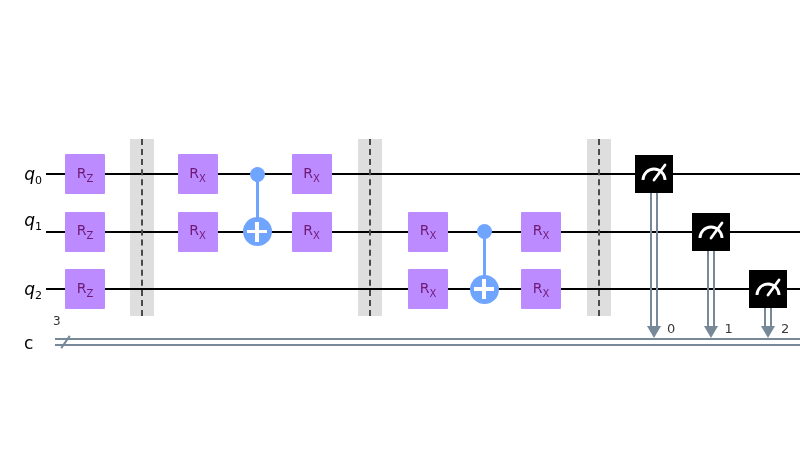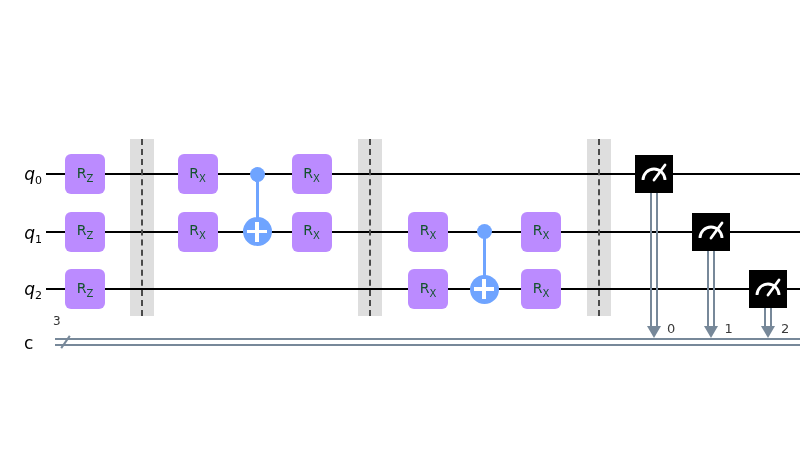--- a/index.html
+++ b/index.html
@@ -46,23 +46,23 @@
   .barrier {
     position: absolute; top: 115px; width: 24px; height: 177px;
     background: rgba(0,0,0,0.13); z-index: 2;
   }
   .barrier .dash {
     position: absolute; left: 11px; top: 0; height: 100%; width: 0;
     border-left: 2px dashed #4a4a4a;
   }
   .gate {
     position: absolute; width: 40px; height: 40px;
-    background: var(--purple); border-radius: 6px;
+    background: var(--purple); border-radius: 1px;
     display: flex; align-items: center; justify-content: center;
-    color: #14532d; font-size: 14px; z-index: 3;
+    color: #701a75; font-size: 14px; z-index: 3;
   }
   .gate sub { font-size: 10px; }
   .cx-line {
     position: absolute; width: 3px; background: var(--blue); z-index: 2;
   }
   .cx-dot {
     position: absolute; width: 15px; height: 15px; border-radius: 50%;
     background: var(--blue); z-index: 3;
   }
   .cx-target {
@@ -103,21 +103,21 @@
 
 <div id="stage" style="--purple: #BB8BFF; --blue: #6FA4FF; --cwire: #778899; --wire: #000000;">
 
   <div class="qwire" style="top:149px"></div>
   <div class="qwire" style="top:206.5px"></div>
   <div class="qwire" style="top:264px"></div>
 
   <div class="cwire" style="top:314px"></div>
 
   <div class="qlabel" style="top:137px"><span>q</span><sub>0</sub></div>
-  <div class="qlabel" style="top:196px"><span>q</span><sub>1</sub></div>
+  <div class="qlabel" style="top:183px"><span>q</span><sub>1</sub></div>
   <div class="qlabel" style="top:252px"><span>q</span><sub>2</sub></div>
   <div class="clabel">c</div>
   <div class="creg-size">3</div>
   <div class="creg-slash"></div>
 
   <div class="barrier" style="left:130px">
       <div class="dash"></div>
     </div>
   <div class="barrier" style="left:358px">
       <div class="dash"></div>

